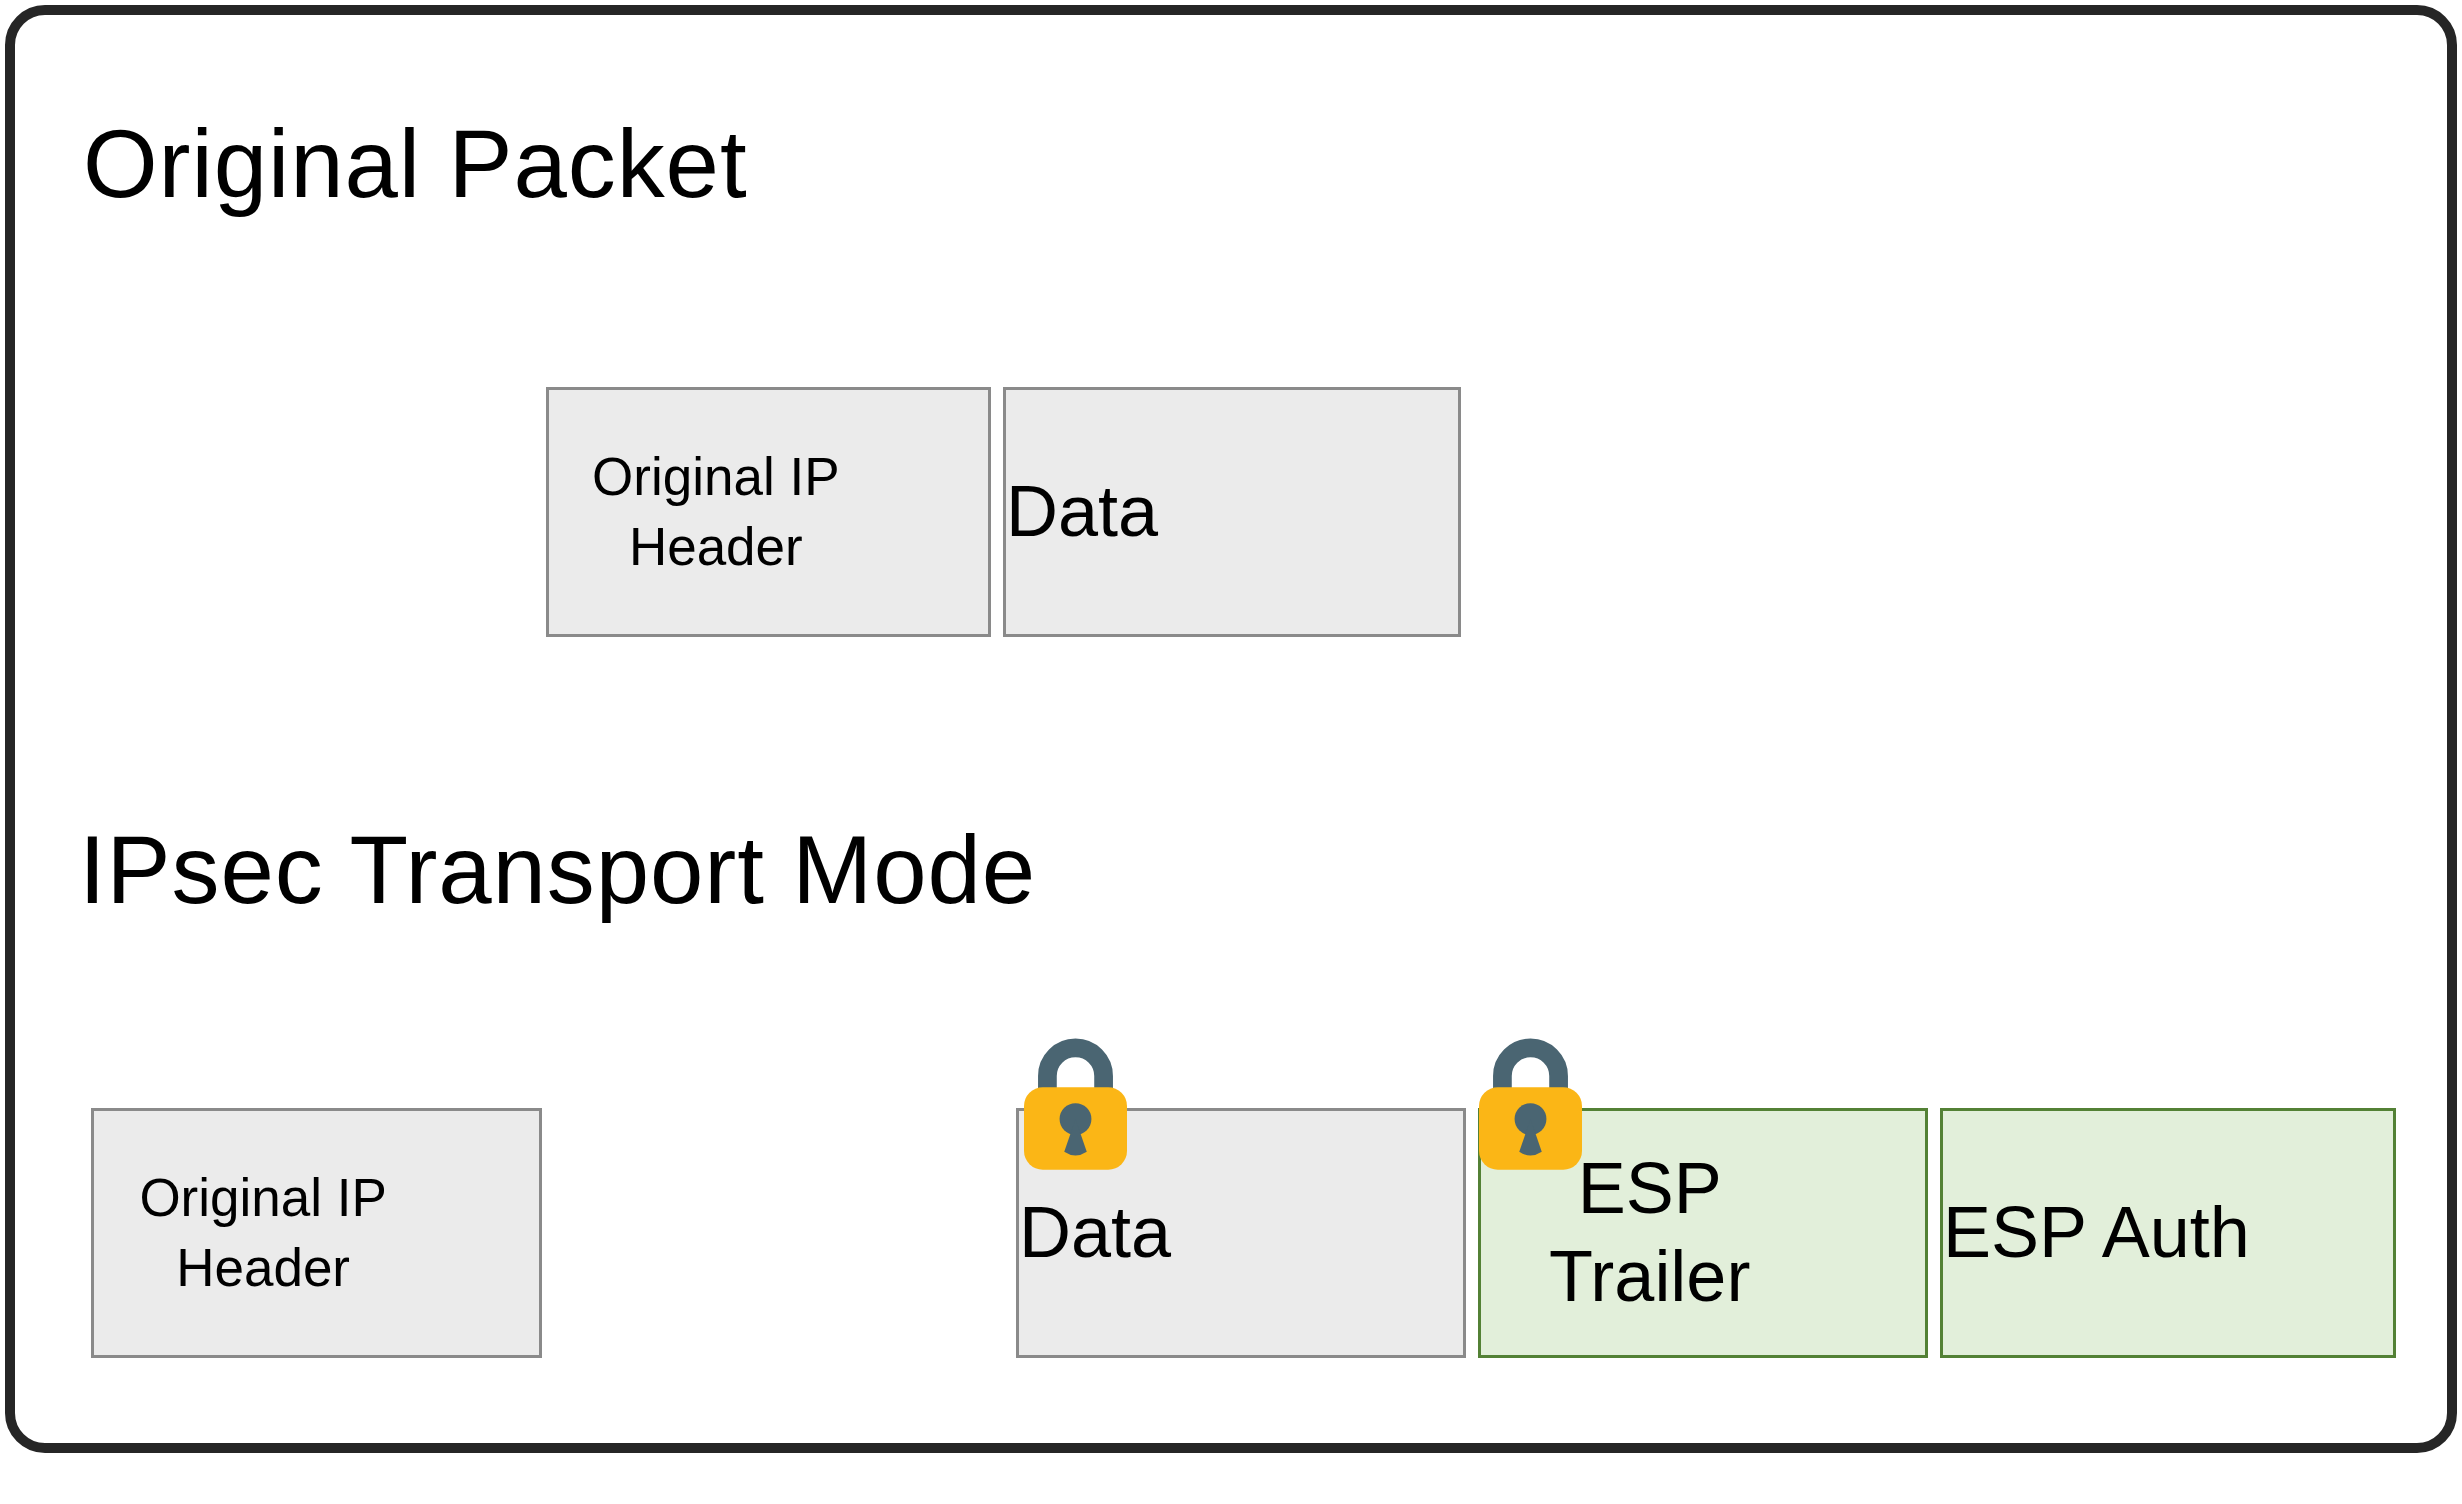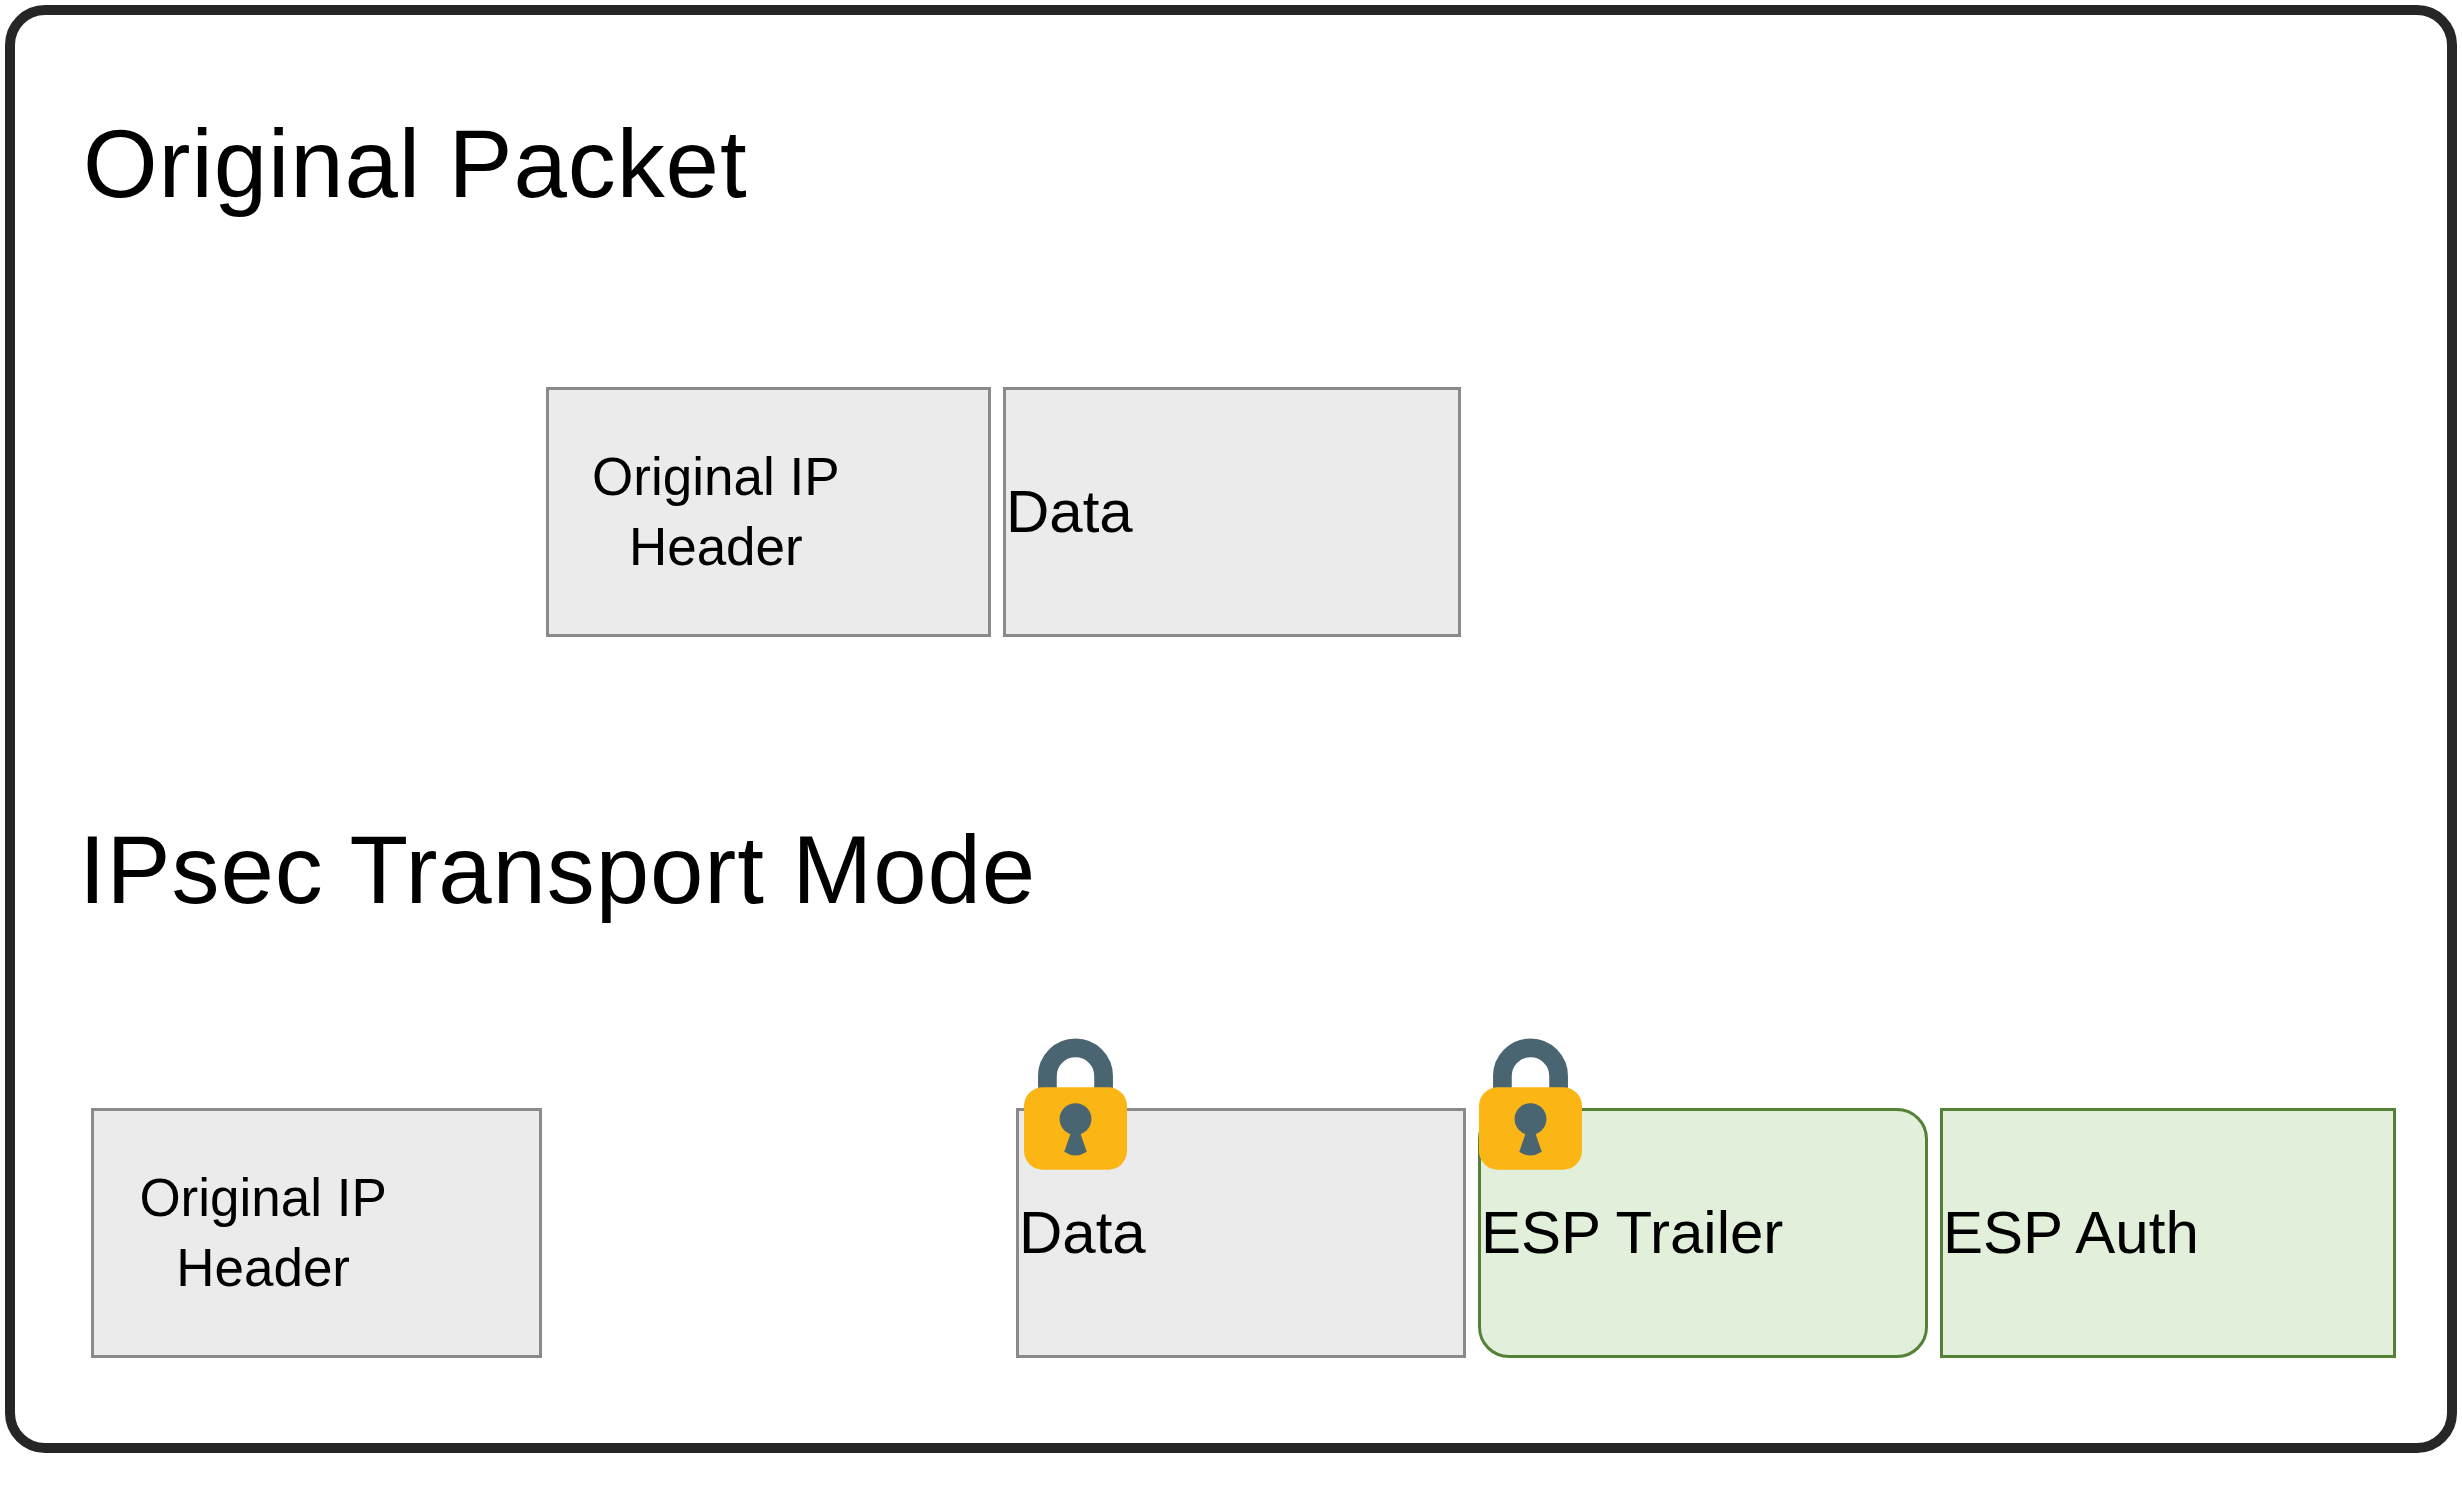--- a/index.html
+++ b/index.html
@@ -39,21 +39,21 @@
   }
   .box.green {
     background: var(--green-fill, #e2efda);
     border: 3.8px solid var(--green-border, #538135);
   }
   .box .label {
     display: inline-block;
     max-width: 76%;
   }
   .box.small .label { font-size: 53px; line-height: 1.32; }
-  .box.big  .label { font-size: 60px; line-height: 1.22; }
+  .box.big  .label { font-size: 72px; line-height: 1.22; }
   .padlock {
     position: absolute;
     width: 103px;
     height: 143px;
   }
   .padlock svg { display: block; width: 100%; height: 100%; }
   .lock-shackle { stroke: var(--lock-shackle, #4a6572); }
   .lock-body    { fill: var(--lock-body, #fbb616); }
   .lock-keyhole { fill: var(--lock-shackle, #4a6572); }
 </style>
@@ -78,21 +78,21 @@
 
   <div class="box gray small" style="left:91px; top:1108px; width:451px; height:250px;">
     <span class="label">Original IP Header</span>
   </div>
 
 
   <div class="box gray big" style="left:1016px; top:1108px; width:450px; height:250px;">
     <span class="label">Data</span>
   </div>
 
-  <div class="box green big" style="left:1478px; top:1108px; width:450px; height:250px;border-radius:31px;">
+  <div class="box green big" style="left:1478px; top:1108px; width:450px; height:250px;">
     <span class="label">ESP Trailer</span>
   </div>
 
   <div class="box green big" style="left:1940px; top:1108px; width:456px; height:250px;">
     <span class="label">ESP Auth</span>
   </div>
 
   <div class="padlock" style="left:1024px; top:1027px;">
     <svg viewBox="0 0 110 152" xmlns="http://www.w3.org/2000/svg" aria-hidden="true">
       <path class="lock-shackle" d="M25 74 V52 a30 30 0 0 1 60 0 V74" fill="none" stroke-width="20"></path>

